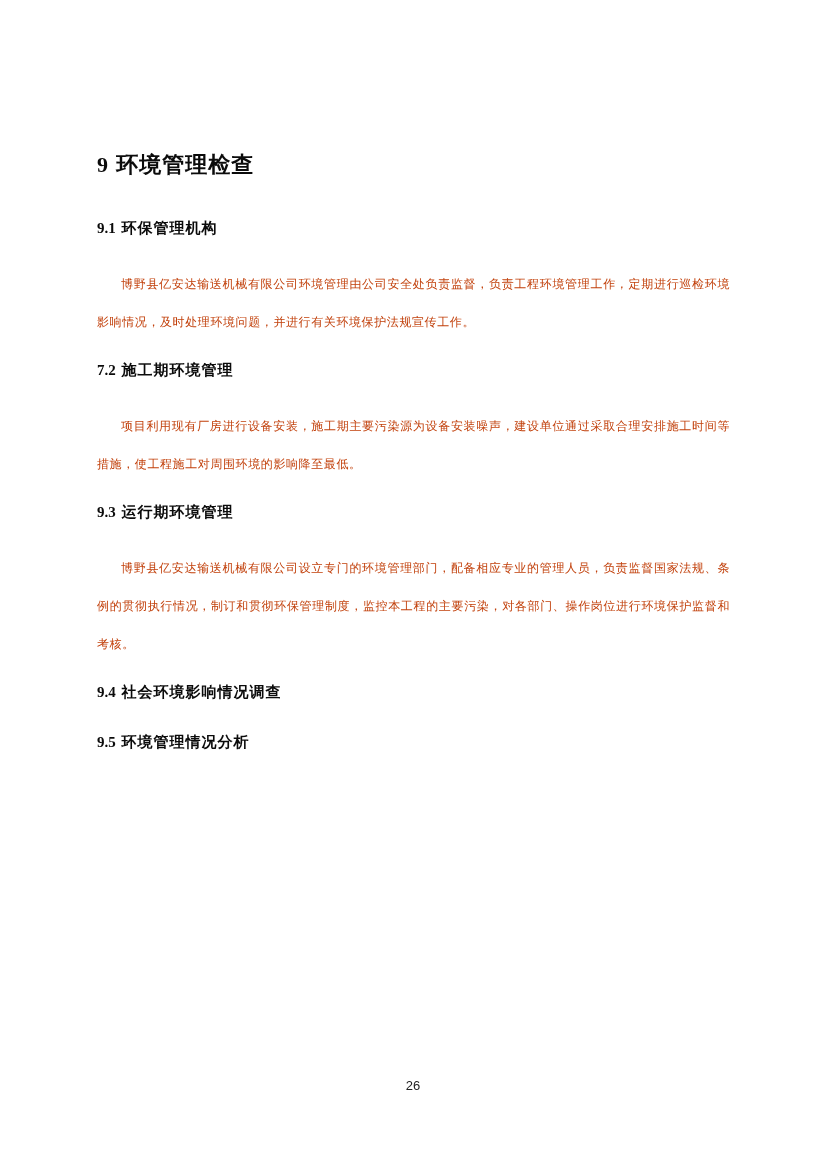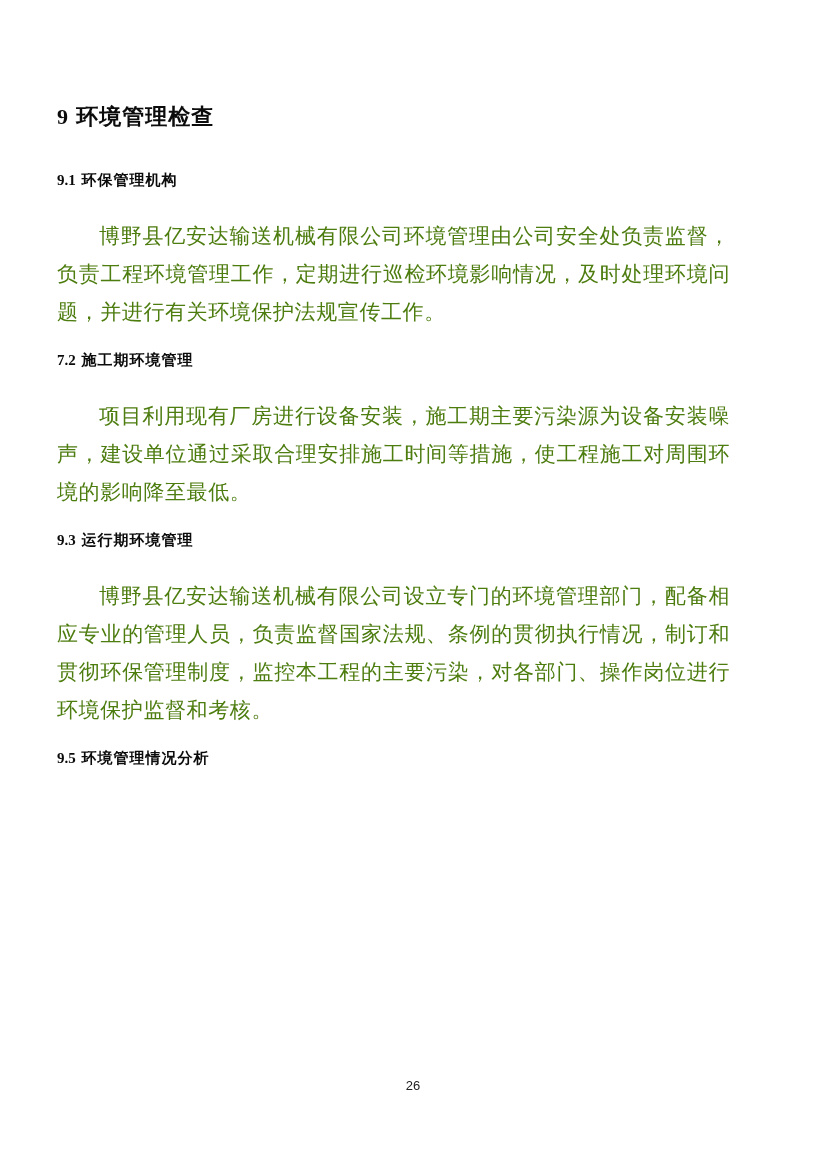--- a/index.html
+++ b/index.html
@@ -12,21 +12,22 @@
     position: relative;
     width: 826px;
     height: 1169px;
     margin: 0 auto;
     background: #ffffff;
     overflow: hidden;
     color: #141414;
     font-family: "Liberation Serif", serif;
   }
   .content {
-    padding: 102px 96px 0 57px;
+    padding: 102px 96px 0 97px;
+    margin-top: 48px;
   }
   h1.chapter-heading {
     font-family: "Liberation Sans", sans-serif;
     font-weight: 700;
     font-size: 22px;
     line-height: 29px;
     letter-spacing: 1px;
     margin: 0 0 36px 0;
     color: #0b0b0b;
   }
@@ -38,28 +39,28 @@
     letter-spacing: 1px;
     margin: 16px 0 24px 0;
     color: #0b0b0b;
   }
   .heading-number {
     font-family: "Liberation Serif", serif;
     margin-right: 0.38em;
     letter-spacing: 0;
   }
   p.body-text {
-    font-size: 21px;
+    font-size: 12px;
     line-height: 38px;
     letter-spacing: 0.6px;
     margin: 0;
     text-align: justify;
     text-justify: inter-character;
     text-indent: 2em;
-    color: #4d7c0f;
+    color: #c2410c;
   }
   .page-number {
     position: absolute;
     left: 0;
     right: 0;
     bottom: 76px;
     text-align: center;
     font-family: "Liberation Sans", sans-serif;
     font-size: 13px;
     color: #222222;
@@ -75,19 +76,20 @@
 
     <h2 class="section-heading"><span class="heading-number">9.1</span><span>环保管理机构</span></h2>
     <p class="body-text">博野县亿安达输送机械有限公司环境管理由公司安全处负责监督，负责工程环境管理工作，定期进行巡检环境影响情况，及时处理环境问题，并进行有关环境保护法规宣传工作。</p>
 
     <h2 class="section-heading"><span class="heading-number">7.2</span><span>施工期环境管理</span></h2>
     <p class="body-text">项目利用现有厂房进行设备安装，施工期主要污染源为设备安装噪声，建设单位通过采取合理安排施工时间等措施，使工程施工对周围环境的影响降至最低。</p>
 
     <h2 class="section-heading"><span class="heading-number">9.3</span><span>运行期环境管理</span></h2>
     <p class="body-text">博野县亿安达输送机械有限公司设立专门的环境管理部门，配备相应专业的管理人员，负责监督国家法规、条例的贯彻执行情况，制订和贯彻环保管理制度，监控本工程的主要污染，对各部门、操作岗位进行环境保护监督和考核。</p>
 
+    <h2 class="section-heading"><span class="heading-number">9.4</span><span>社会环境影响情况调查</span></h2>
 
     <h2 class="section-heading"><span class="heading-number">9.5</span><span>环境管理情况分析</span></h2>
 
   </div>
 
   <div class="page-number">26</div>
 </div>
 
 </body></html>

